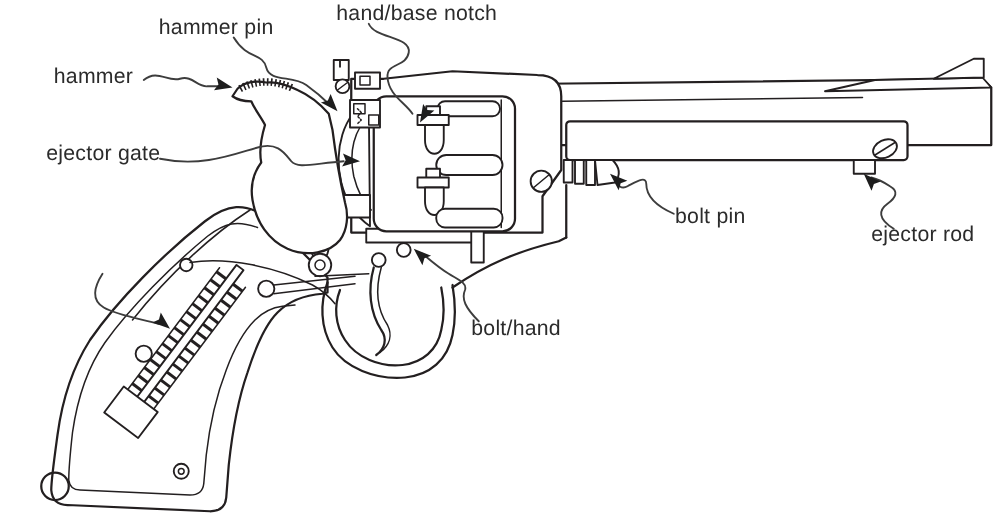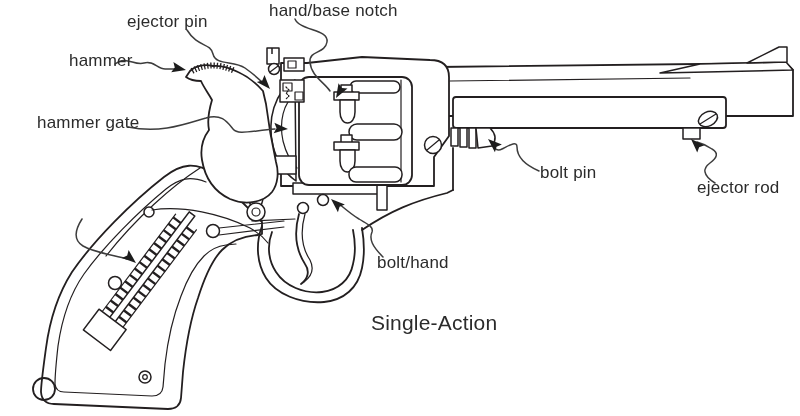--- a/index.html
+++ b/index.html
@@ -183,22 +183,21 @@
       <path class="arrow" d="M0,0 L-14,5.2 L-11.5,0 L-14,-5.2 Z" transform="translate(488,139) rotate(222)"></path>
 
       <path class="leader" d="M715,183 C702,175 703,168 710,163 C717,158 719,153 712,149 C706,145 701,143 697,142"></path>
       <path class="arrow" d="M0,0 L-14,5.2 L-11.5,0 L-14,-5.2 Z" transform="translate(691,139) rotate(225)"></path>
 
       <path class="leader" d="M383,257 C372,246 369,239 372,232 C374,226 365,223 359,219 C352,215 344,208 338,203"></path>
       <path class="arrow" d="M0,0 L-14,5.2 L-11.5,0 L-14,-5.2 Z" transform="translate(331,199) rotate(222)"></path>
     </g>
   </svg>
 
-  <div class="lbl" style="left:127px;top:13px">ejector pin</div>
+  <div class="lbl" style="left:127px;top:13px">hammer pin</div>
   <div class="lbl" style="left:269px;top:2px">hand/base notch</div>
-  <div class="lbl" style="left:69px;top:52px">hammer</div>
-  <div class="lbl" style="left:37px;top:114px">hammer gate</div>
+  <div class="lbl" style="left:43px;top:52px">hammer</div>
+  <div class="lbl" style="left:37px;top:114px">ejector gate</div>
   <div class="lbl" style="left:540px;top:164px">bolt pin</div>
   <div class="lbl" style="left:377px;top:254px">bolt/hand</div>
   <div class="lbl" style="left:697px;top:179px">ejector rod</div>
-  <div class="lbl caption" style="left:371px;top:311px">Single-Action</div>
 
 </div>
 
 </body></html>

